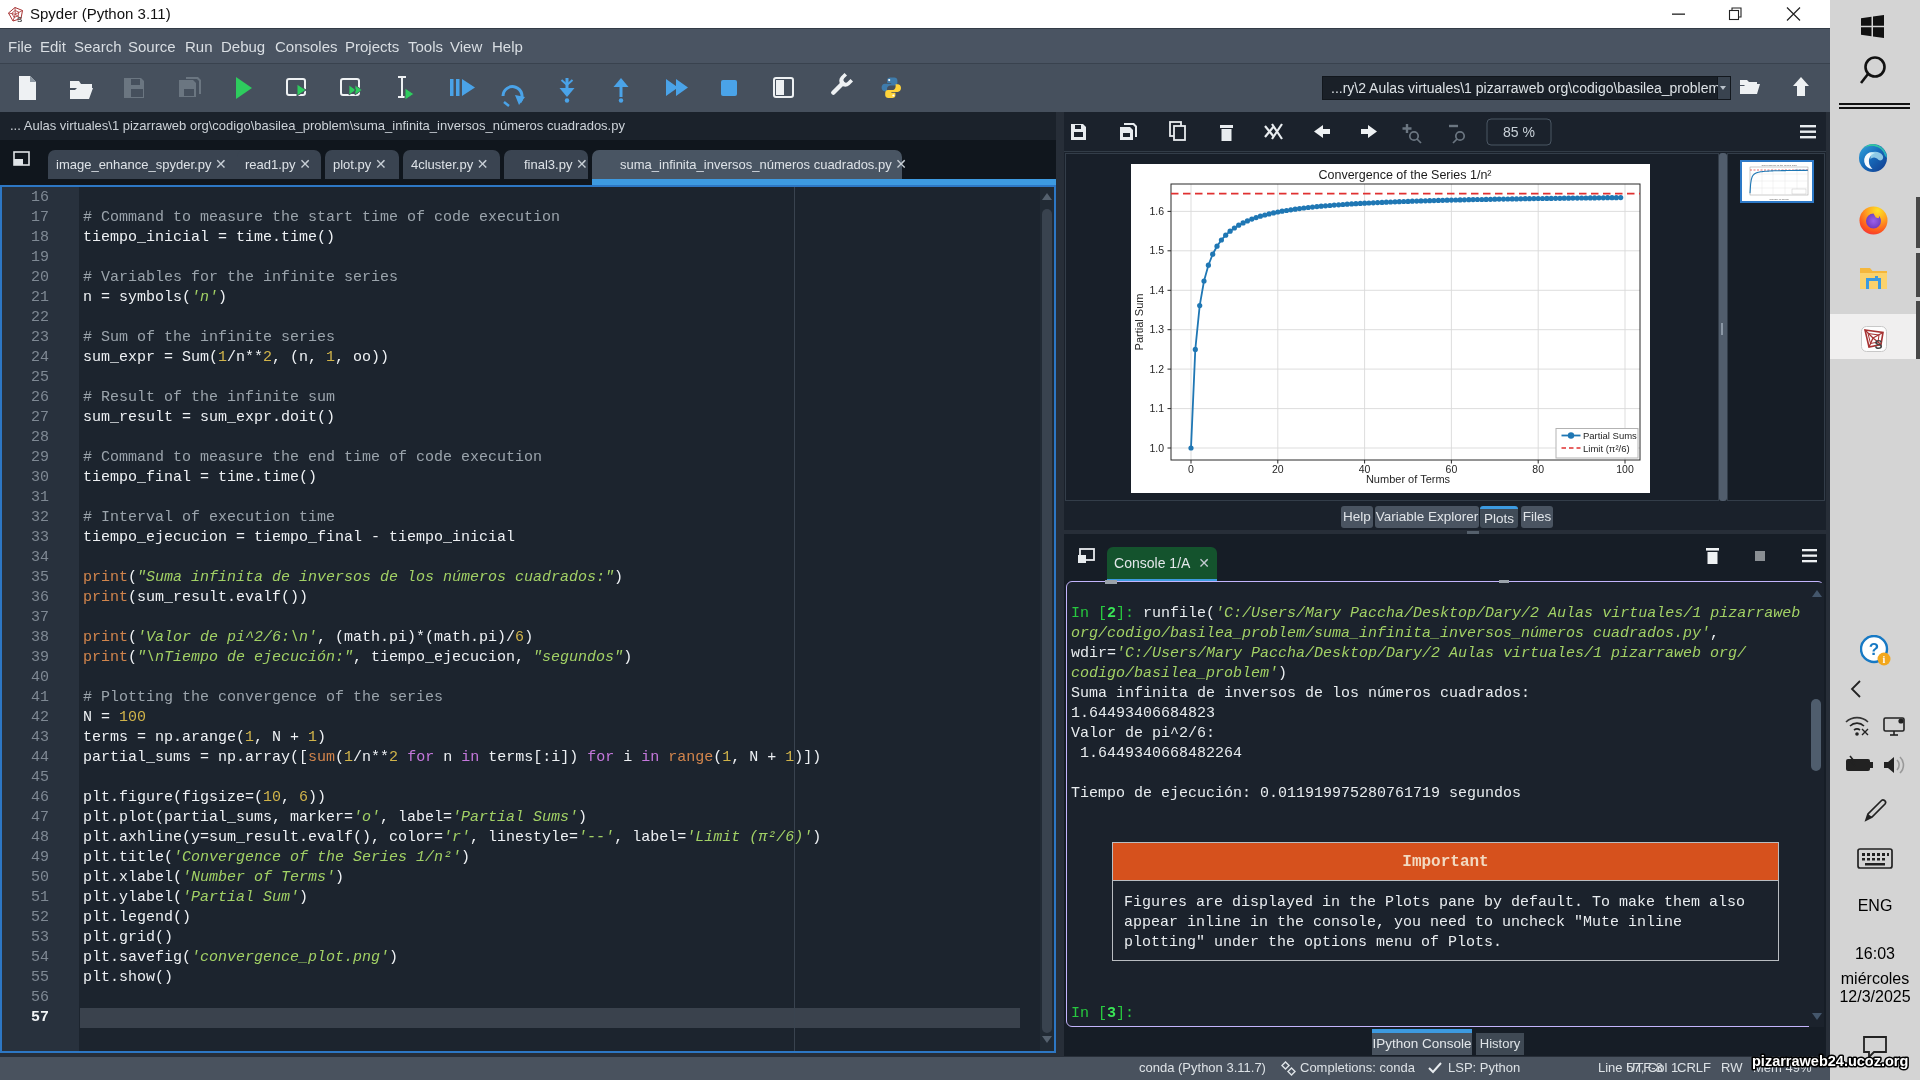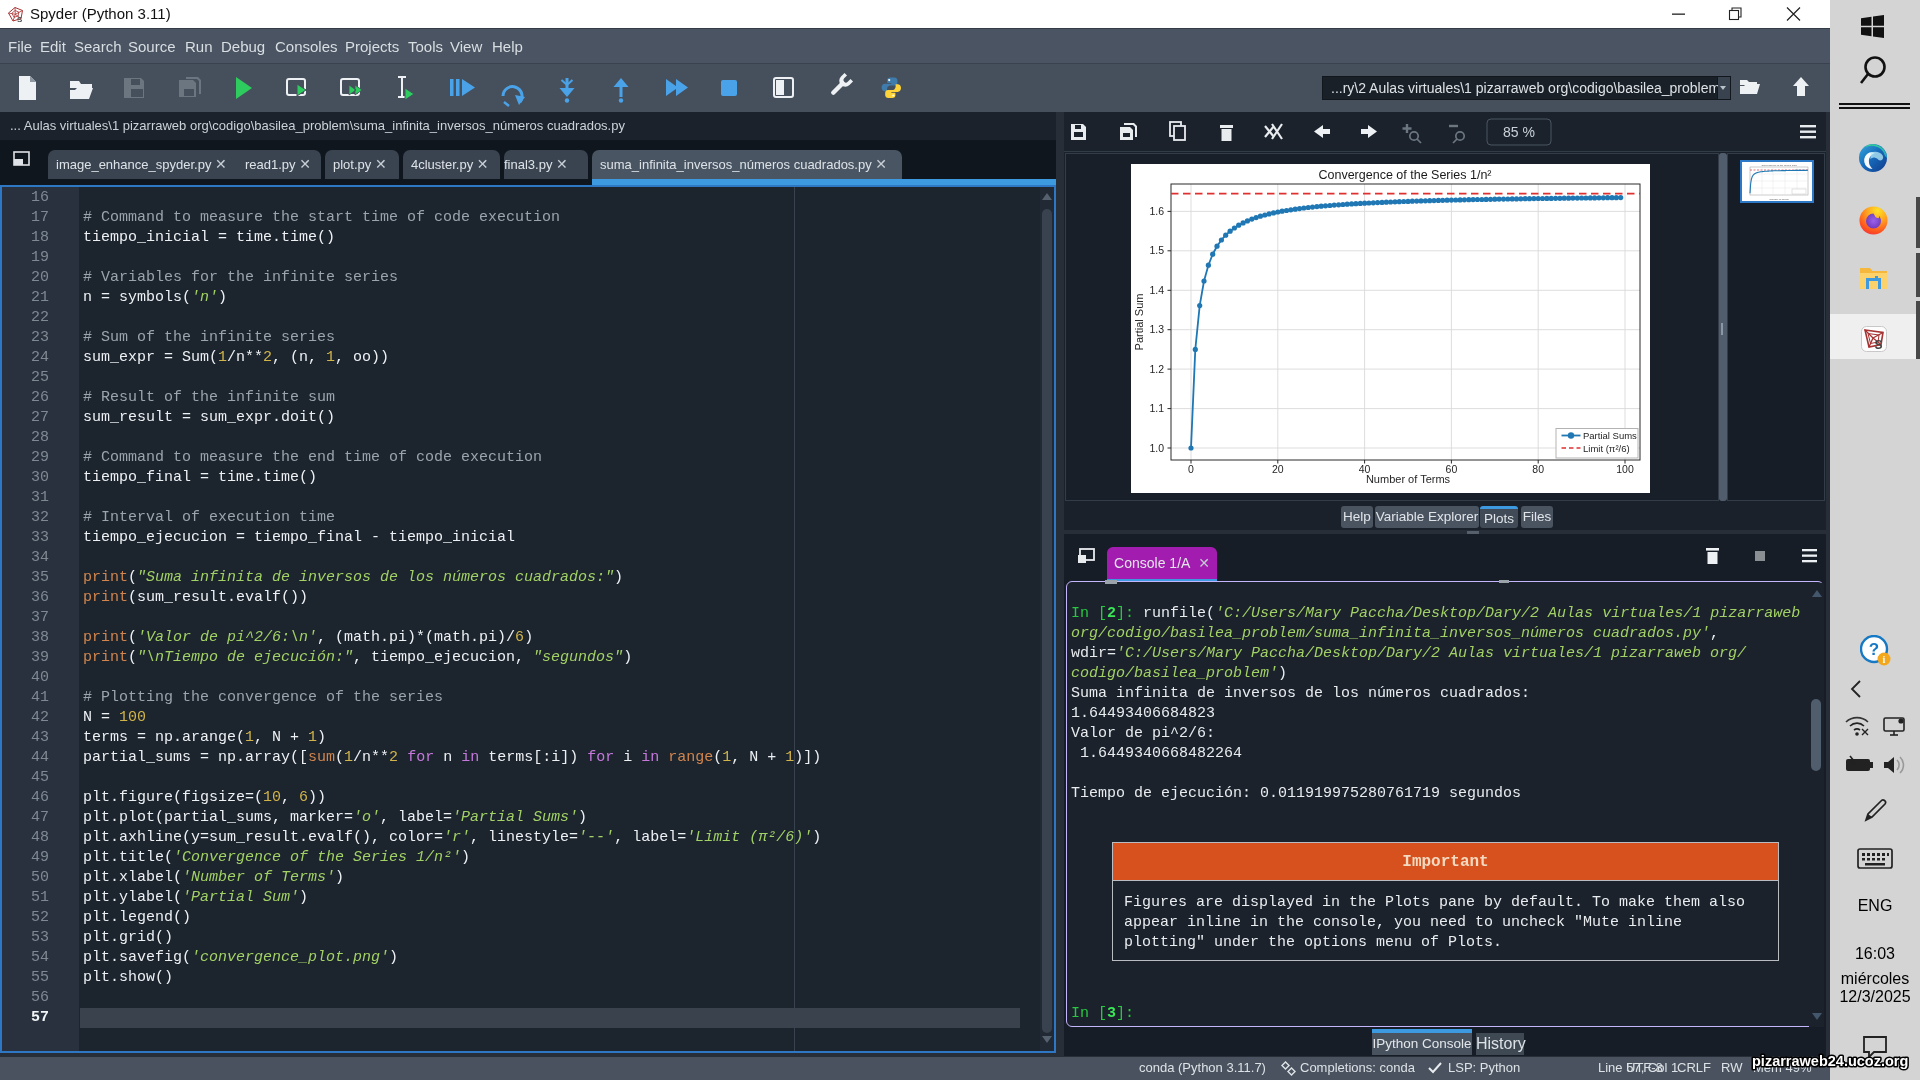--- a/index.html
+++ b/index.html
@@ -37,21 +37,21 @@
 #ehandle{left:1040px;top:22px;width:10px;height:824px;background:#39434f;border-radius:5px}
 
 #plotspane{left:1064px;top:112px;width:762px;height:418px;background:#1a212b}
 #ptoolbar{left:0;top:0;width:762px;height:40px;background:#1b222c;border-bottom:1px solid #323c47}
 #pmain{left:1px;top:41px;width:654px;height:348px;background:#181f29;border:1px solid #333d49}
 #psplit{left:655px;top:41px;width:8px;height:348px;background:#515d6c;border-radius:3px}
 #thumb{left:676px;top:48px;width:74px;height:43px;background:#fff;border:2px solid #2d79c7}
 .ptab{position:absolute;height:22px;background:#4a5461;border-radius:3px;color:#e1e5e9;font-size:13.5px;line-height:22px;text-align:center;white-space:nowrap}
 
 #consolepane{left:1064px;top:534px;width:762px;height:522px;background:#161d26}
-#ctab{left:43px;top:13px;width:110px;height:33px;background:#a21caf;border-radius:6px 6px 0 0;color:#e3e7ea;font-size:14px;line-height:33px;text-align:center}
+#ctab{left:43px;top:13px;width:110px;height:33px;background:#14532d;border-radius:6px 6px 0 0;color:#e3e7ea;font-size:14px;line-height:33px;text-align:center}
 #ctabline{left:43px;top:45px;width:110px;height:4px;background:#3d9ae0}
 #cbox{left:2px;top:47px;width:758px;height:446px;background:#1b222c;border:1px solid #c4b5fd;border-radius:6px}
 #ctext{left:4px;top:22px;font-family:"Liberation Mono",monospace;font-size:15px;line-height:20px;color:#e8ecef;white-space:pre}
 .g{color:#27c93f}.gb{color:#3ae556;font-weight:bold}
 #cscroll{left:742px;top:1px;width:15px;height:444px;background:#1b222c}
 
 #statusbar{left:0;top:1057px;width:1830px;height:23px;background:#49525e;color:#dde2e6;font-size:13px}
 #statusbar span{position:absolute;top:0;height:22px;line-height:21px;white-space:nowrap}
 
 #taskbar{left:1830px;top:0;width:90px;height:1080px;background:#d4d4d4}
@@ -169,22 +169,22 @@
 <div class="abs" id="pathbar">... Aulas virtuales\1 pizarraweb org\codigo\basilea_problem\suma_infinita_inversos_números cuadrados.py</div>
 <div class="abs" id="tabbar">
  <svg class="abs" id="tablisticon" viewBox="0 0 17 15">
         <rect x="1" y="1" width="15" height="13" fill="none" stroke="#dfe3e7" stroke-width="1.6"></rect>
         <rect x="1" y="8" width="9" height="6" fill="#dfe3e7"></rect>
       </svg>
  <div class="etab" style="left:48px;width:207px;padding-left:8px">image_enhance_spyder.py <span class="x">✕</span></div>
  <div class="etab" style="left:237px;width:84px;padding-left:8px">read1.py <span class="x">✕</span></div>
  <div class="etab" style="left:325px;width:74px;padding-left:8px">plot.py <span class="x">✕</span></div>
  <div class="etab" style="left:403px;width:97px;padding-left:8px">4cluster.py <span class="x">✕</span></div>
- <div class="etab" style="left:504px;width:84px;padding-left:0">final3.py <span class="x">✕</span></div>
- <div class="etab active" style="left:592px;width:310px;padding-left:8px">suma_infinita_inversos_números cuadrados.py <span class="x">✕</span></div>
+ <div class="etab" style="left:504px;width:84px;padding-left:20px">final3.py <span class="x">✕</span></div>
+ <div class="etab active" style="left:592px;width:310px;padding-left:28px">suma_infinita_inversos_números cuadrados.py <span class="x">✕</span></div>
 </div>
 <div class="abs" id="tabunderline"></div>
 <div class="abs" id="editor">
  <div class="abs" id="gutter"></div>
  <div class="abs" id="curline"></div>
  <div class="abs" id="ruler"></div>
  <div class="abs" id="linenums">16
 17
 18
 19
@@ -568,21 +568,21 @@
    <svg class="abs" style="left:2px;top:6px" width="12" height="10">
             <path d="M6 1 L11 8 H1 Z" fill="#44566b"></path>
           </svg>
    <div class="abs" style="left:2px;top:116px;width:10px;height:72px;background:#4f5d6d;border-radius:5px"></div>
    <svg class="abs" style="left:2px;top:428px" width="12" height="10">
             <path d="M6 9 L11 2 H1 Z" fill="#44566b"></path>
           </svg>
   </div>
  </div>
  <div class="abs" style="left:308px;top:495px;width:100px;height:26px;background:#49535f;border-top:4px solid #3d9ae0;color:#e3e7ea;font-size:13.5px;line-height:22px;text-align:center">IPython Console</div>
- <div class="abs" style="left:412px;top:499px;width:48px;height:22px;background:#3f4954;color:#dde2e6;font-size:16px;line-height:22px;text-align:center">History</div>
+ <div class="abs" style="left:412px;top:499px;width:48px;height:22px;background:#3f4954;color:#dde2e6;font-size:13px;line-height:22px;text-align:center">History</div>
 </div>
 <div class="abs" id="statusbar">
  <span style="left:1139px">conda (Python 3.11.7)</span>
  <svg class="abs" style="left:1281px;top:4px" width="15" height="15" viewBox="0 0 15 15">
         <g fill="none" stroke="#dde2e6" stroke-width="1.4">
           <rect x="2" y="2" width="5" height="5" transform="rotate(45 4.5 4.5)"></rect>
           <rect x="8" y="8" width="5" height="5" transform="rotate(45 10.5 10.5)"></rect>
         </g>
       </svg>
  <span style="left:1300px">Completions: conda</span>

